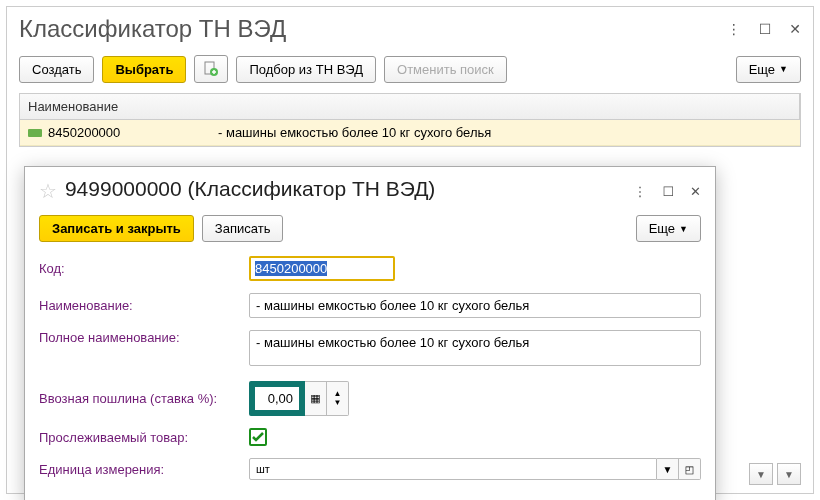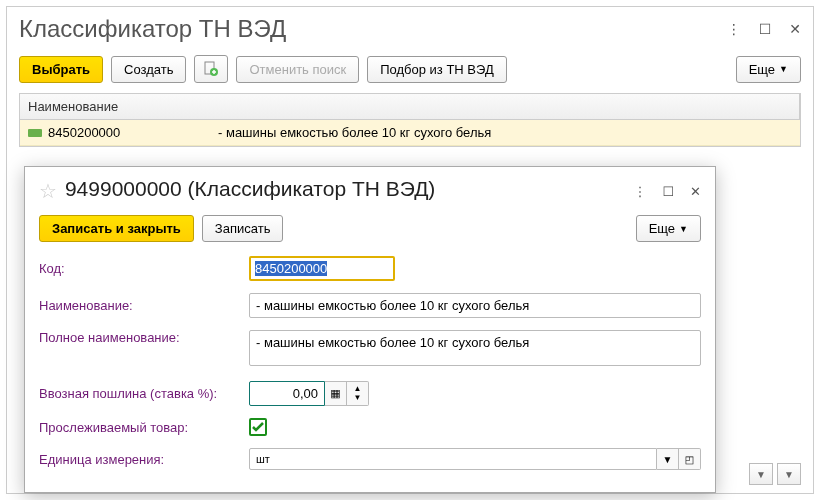--- a/index.html
+++ b/index.html
@@ -47,21 +47,21 @@
 .form-label { width: 200px; color: #701a75; }
 .form-field { flex: 1; }
 
 .input { border: 1px solid #bbb; border-radius: 2px; padding: 4px 6px; font-size: 13px; width: 100%; background: #fff; }
 .code-input-wrap { width: 146px; border: 2px solid #e0b000; border-radius: 2px; background: #fff; padding: 3px 4px; }
 .code-selected { background: #3169c6; color: #fff; display: inline-block; }
 
 .textarea { border: 1px solid #bbb; border-radius: 2px; padding: 4px 6px; font-size: 13px; width: 100%; height: 36px; resize: none; font-family: inherit; }
 
 .number-group { display: flex; align-items: stretch; }
-.num-input { border: 1px solid #0f766e; border-radius: 2px 0 0 2px; padding: 4px 6px; width: 76px; text-align: right; font-size: 13px; }
+.num-input { border: 6px solid #0f766e; border-radius: 2px 0 0 2px; padding: 4px 6px; width: 56px; text-align: right; font-size: 13px; }
 .num-btn { border: 1px solid #bbb; border-left: none; width: 22px; display: flex; align-items: center; justify-content: center; background: #f8f8f8; cursor: pointer; font-size: 11px; }
 .num-btn.last { border-radius: 0 2px 2px 0; flex-direction: column; }
 .num-btn.last .half { height: 9px; line-height: 7px; font-size: 8px; }
 
 .checkbox { width: 18px; height: 18px; border: 2px solid #1a8f1a; border-radius: 2px; display: flex; align-items: center; justify-content: center; cursor: pointer; background: #fff; }
 .checkbox svg { width: 14px; height: 14px; }
 
 .select-group { display: flex; align-items: stretch; flex: 1; }
 .select-input { border: 1px solid #bbb; border-radius: 2px 0 0 2px; padding: 4px 6px; flex: 1; font-size: 11px; }
 .select-btn { border: 1px solid #bbb; border-left: none; width: 22px; display: flex; align-items: center; justify-content: center; background: #f8f8f8; cursor: pointer; font-size: 10px; }
@@ -80,31 +80,31 @@
   <div class="title-bar">
     <h1>Классификатор ТН ВЭД</h1>
     <div class="title-icons">
       <span class="title-icon">⋮</span>
       <span class="title-icon">☐</span>
       <span class="title-icon">✕</span>
     </div>
   </div>
 
   <div class="toolbar">
+    <button class="btn">Создать</button>
     <button class="btn btn-primary">Выбрать</button>
-    <button class="btn">Создать</button>
     <button class="btn btn-icon">
       <svg class="add-icon" viewBox="0 0 16 16">
           <rect x="2" y="1" width="9" height="12" fill="none" stroke="#888" stroke-width="1"></rect>
           <circle cx="11" cy="11" r="4" fill="#5b5"></circle>
           <path d="M11 9v4M9 11h4" stroke="#fff" stroke-width="1.5"></path>
         </svg>
     </button>
+    <button class="btn">Подбор из ТН ВЭД</button>
     <button class="btn btn-disabled">Отменить поиск</button>
-    <button class="btn">Подбор из ТН ВЭД</button>
     <div class="toolbar-spacer"></div>
     <button class="btn btn-more">
         <span>Еще</span>
         <span style="font-size:9px;">▼</span>
       </button>
   </div>
 
   <div class="table-wrap">
     <div class="table-header">
       <div class="th th-name">Наименование</div>

